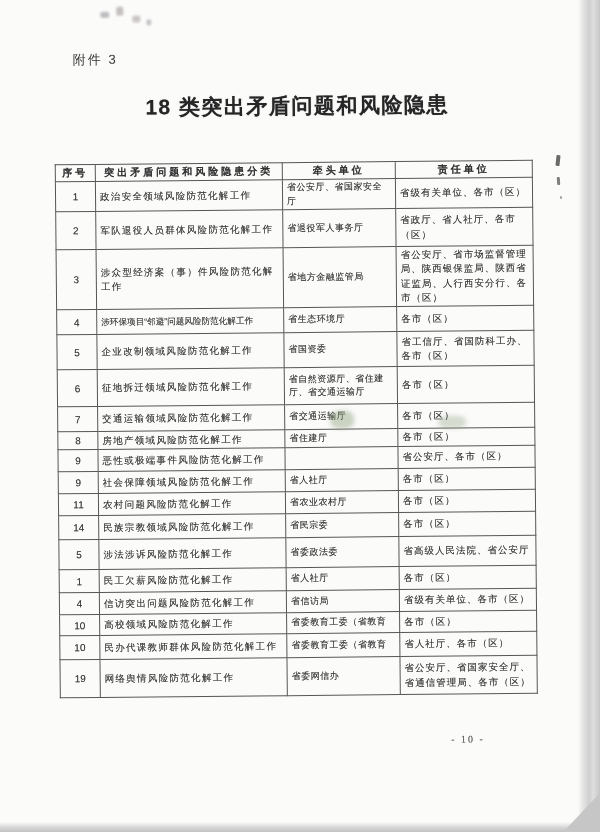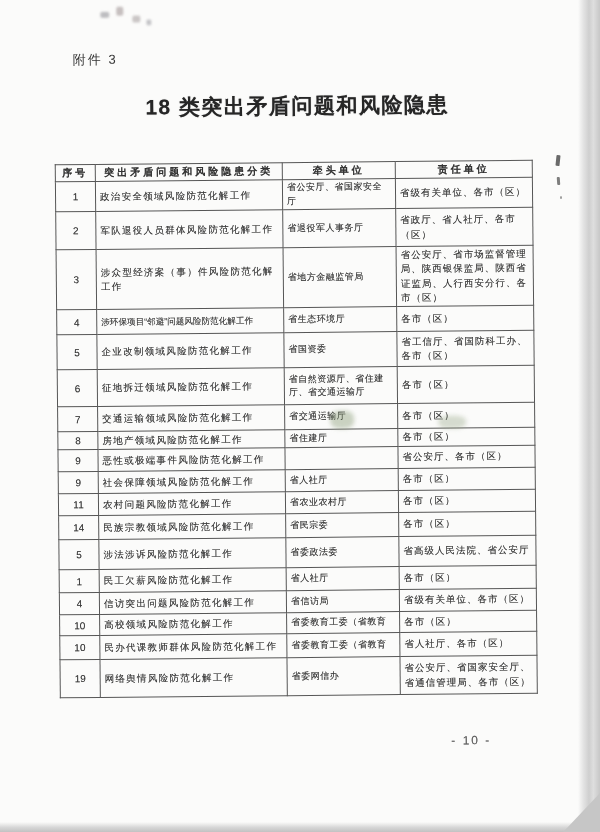--- a/index.html
+++ b/index.html
@@ -71,22 +71,23 @@
   tbody tr:nth-child(16){height:21px}
   tbody tr:nth-child(17){height:24px}
   tbody tr:nth-child(18){height:38px}
   
   tbody tr:nth-child(4) td.c-cat{letter-spacing:0;font-size:8.6px;white-space:nowrap;overflow:hidden;}
   tbody tr:nth-child(16) td.c-lead,
   tbody tr:nth-child(17) td.c-lead{white-space:nowrap;overflow:hidden;}
   
   .page-number{
     position:absolute;left:448px;top:735px;
-    font-size:12px;color:#5f5f5f;letter-spacing:2px;
+    font-size:10px;color:#5f5f5f;letter-spacing:2px;
     text-shadow:0 0 0.5px rgba(90,90,90,.5);
+    font-family:Liberation Serif, serif;
   }
   
   .stamp-top-left{position:absolute;left:98px;top:2px;width:70px;height:28px;filter:blur(1px);opacity:.55;}
   .stamp-top-left i{position:absolute;display:block;border-radius:2px;}
   .stamp-top-left i:nth-child(1){left:6px;top:8px;width:9px;height:6px;background:#8c8c92;}
   .stamp-top-left i:nth-child(2){left:22px;top:3px;width:7px;height:9px;background:#9b8f8f;}
   .stamp-top-left i:nth-child(3){left:38px;top:12px;width:8px;height:7px;background:#a39b9b;}
   .stamp-top-left i:nth-child(4){left:52px;top:16px;width:5px;height:6px;background:#97979d;}
   .smudge{position:absolute;filter:blur(2px);border-radius:40%;}
   .smudge-a{left:330px;top:411px;width:24px;height:18px;background:rgba(128,148,108,.40);}

